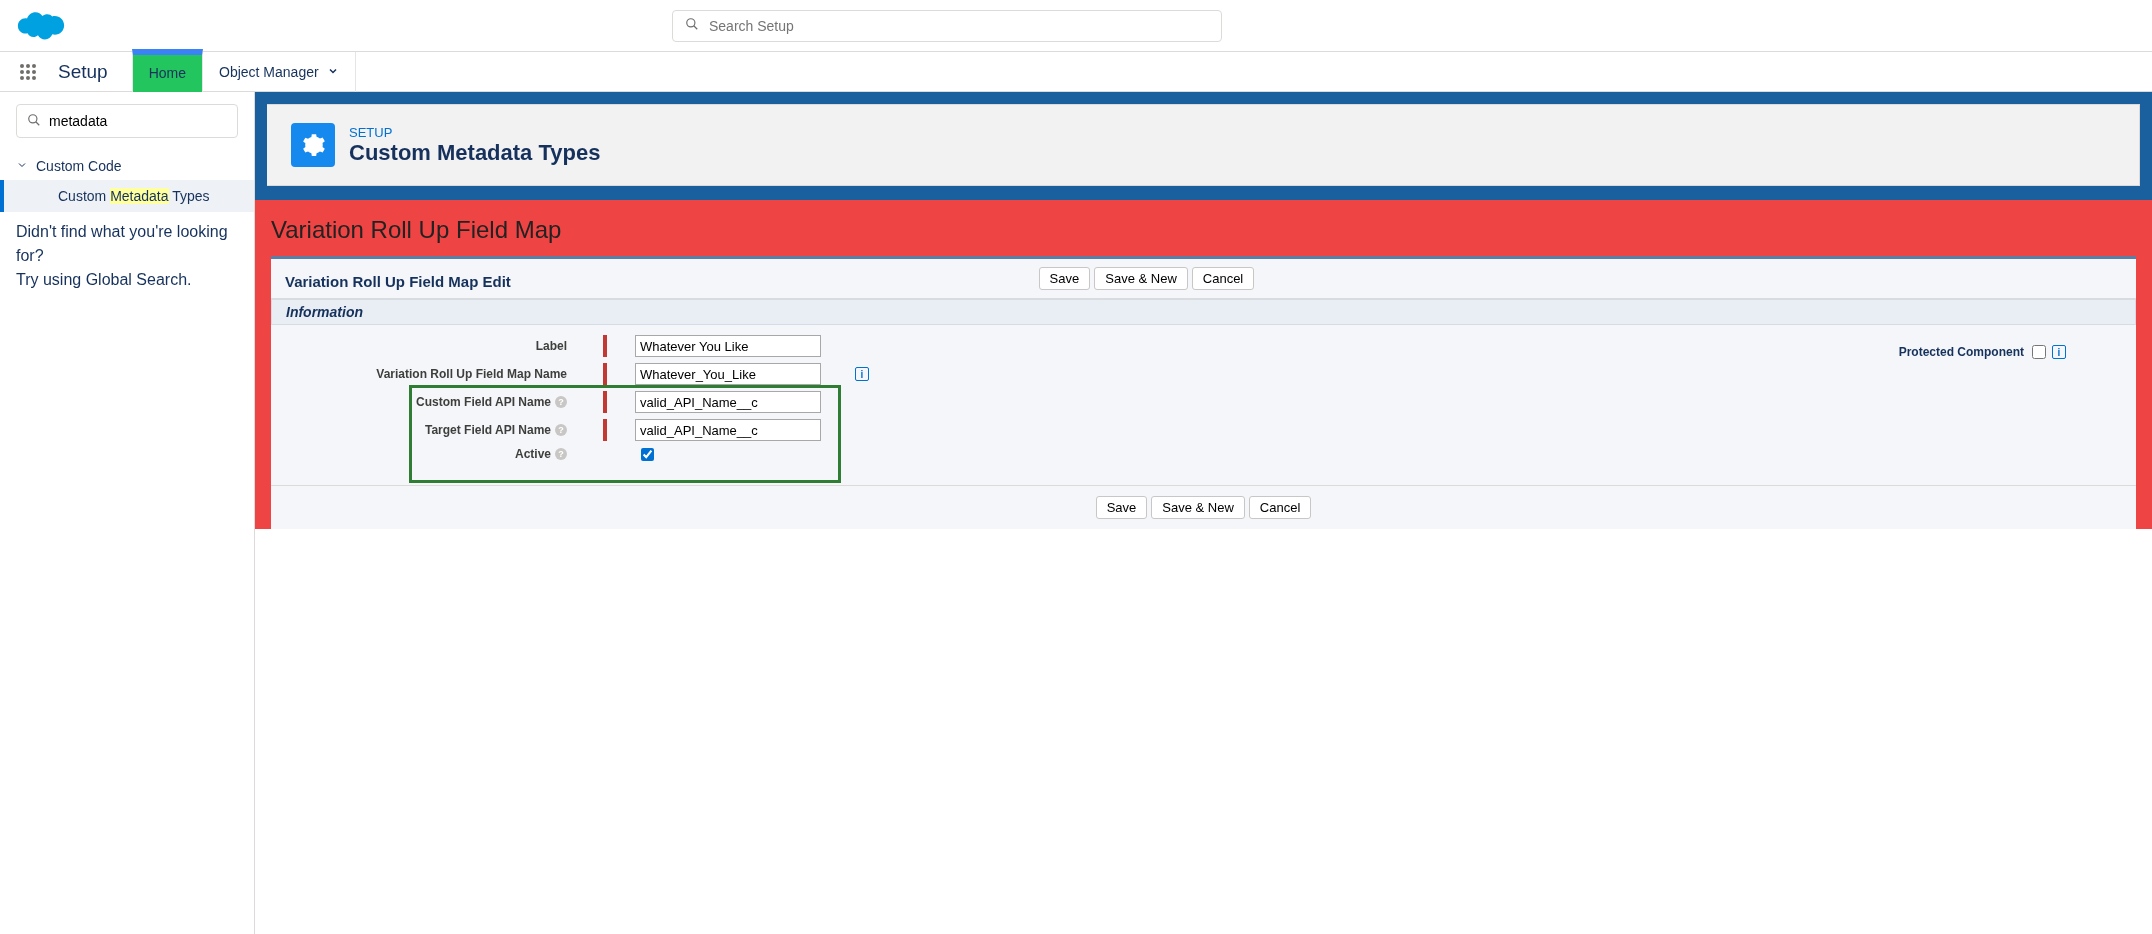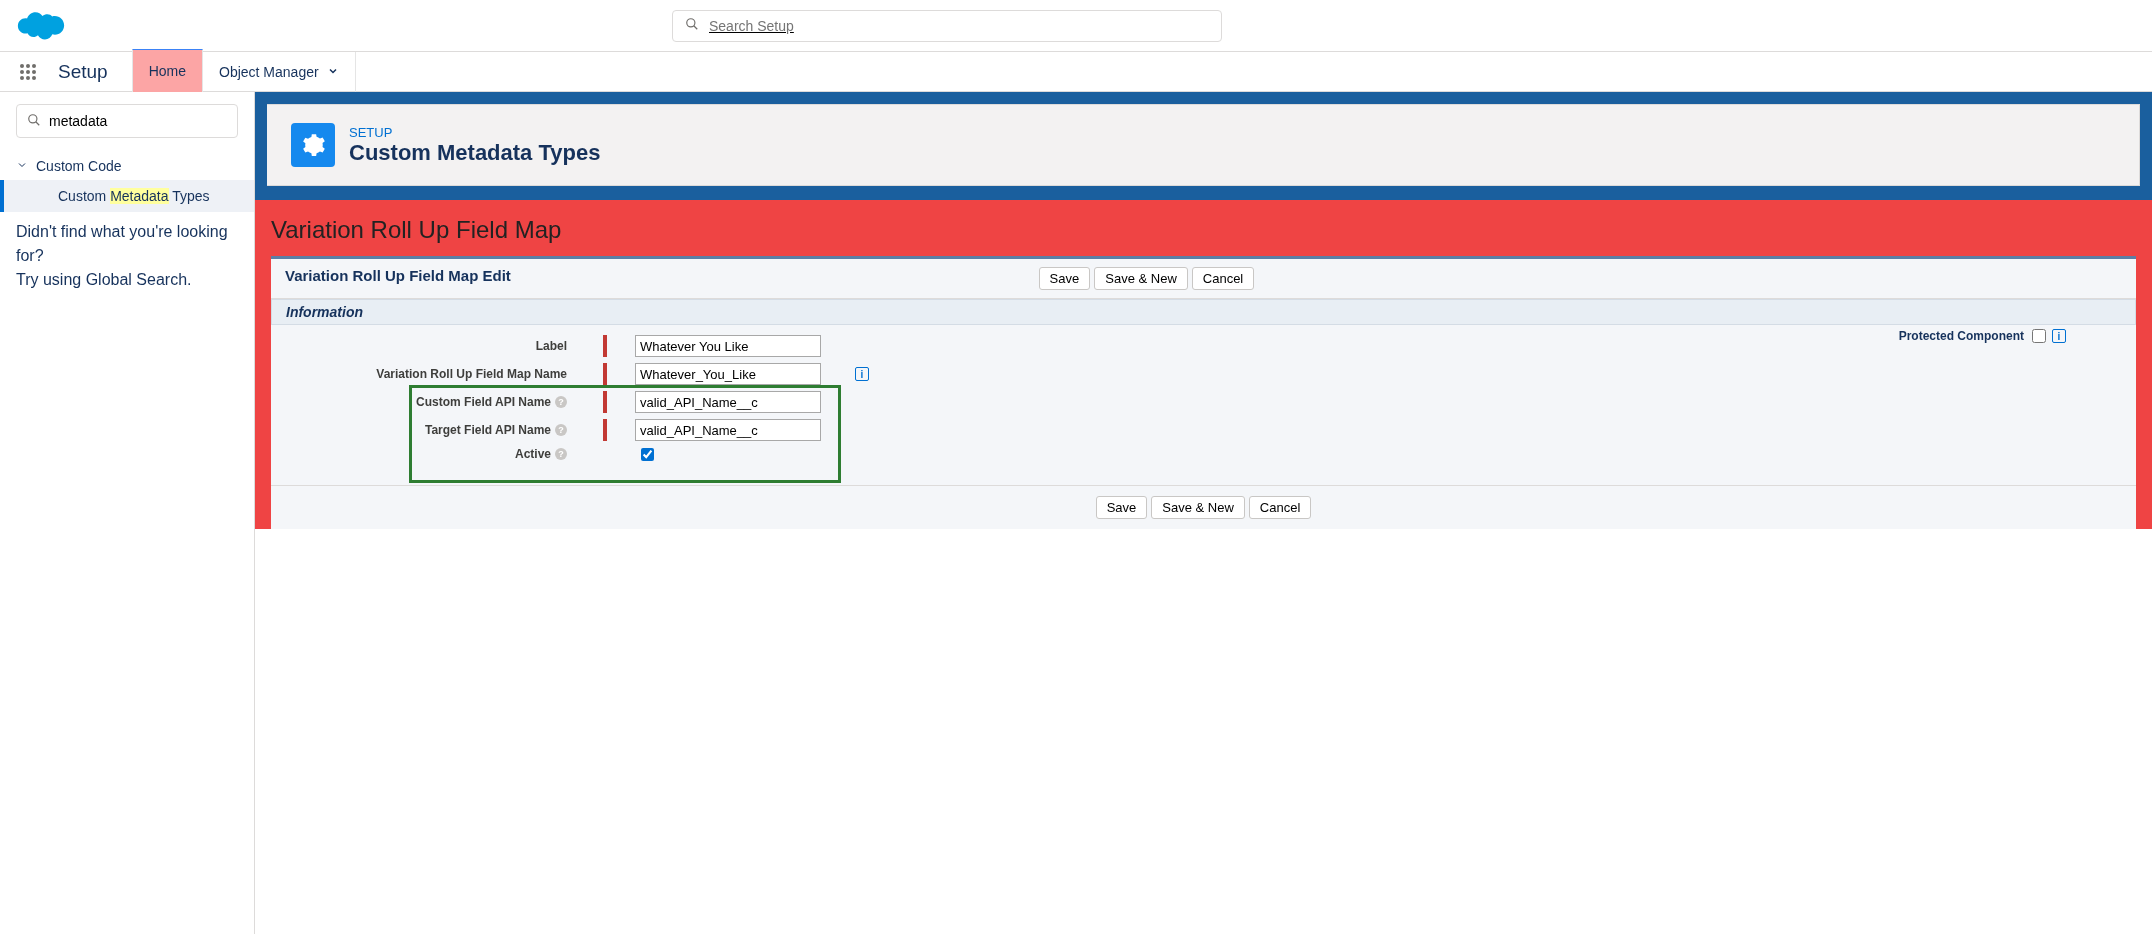--- a/index.html
+++ b/index.html
@@ -3,28 +3,28 @@
 <meta charset="utf-8">
 <style>
 * { box-sizing: border-box; margin: 0; padding: 0; }
 body { font-family: -apple-system, BlinkMacSystemFont, "Segoe UI", Arial, sans-serif; font-size: 13px; color: #16325c; background: #fff; width: 2152px; }
 
 .top-header { display: flex; align-items: center; height: 52px; border-bottom: 1px solid #dddbda; padding: 0 12px; }
 .logo { width: 60px; height: 40px; display: flex; align-items: center; justify-content: center; margin-right: 20px; }
 .logo svg { width: 54px; height: 38px; }
 .search-container { margin-left: 580px; width: 550px; height: 32px; border: 1px solid #dddbda; border-radius: 4px; display: flex; align-items: center; padding: 0 12px; }
 .search-container .si { color: #706e6b; margin-right: 10px; }
-.search-container input { border: none; outline: none; font-size: 14px; flex: 1; background: transparent; text-decoration: underline; }
+.search-container input { border: none; outline: none; font-size: 14px; flex: 1; background: transparent; }
 
 .nav-bar { display: flex; align-items: center; height: 40px; border-bottom: 1px solid #dddbda; padding: 0 12px; }
 .app-launcher { width: 32px; height: 32px; display: flex; align-items: center; justify-content: center; margin-right: 14px; }
 .app-launcher svg { width: 18px; height: 18px; }
 .setup-label { font-size: 19px; font-weight: 400; margin-right: 24px; }
 .tab { height: 40px; padding: 0 16px; display: flex; align-items: center; font-size: 14px; border-left: 1px solid #e5e5e5; border-right: 1px solid #e5e5e5; cursor: pointer; }
-.tab.active { background: #fca5a5; border-top: 1px solid #3b82f6; padding-top: 0; margin-top: -3px; height: 43px; }
+.tab.active { background: #22c55e; border-top: 6px solid #3b82f6; padding-top: 0; margin-top: -3px; height: 43px; }
 .tab.om { border-left: none; }
 .tab .chev { margin-left: 8px; }
 
 .main-area { display: flex; }
 .sidebar { width: 255px; min-height: 882px; border-right: 1px solid #dddbda; padding: 12px 0; }
 .sidebar-search { margin: 0 16px 14px 16px; border: 1px solid #dddbda; border-radius: 4px; height: 34px; display: flex; align-items: center; padding: 0 10px; }
 .sidebar-search .si { color: #706e6b; margin-right: 8px; }
 .sidebar-search input { border: none; outline: none; font-size: 14px; flex: 1; }
 .tree-node { padding: 6px 0 6px 16px; display: flex; align-items: flex-start; font-size: 14px; }
 .tree-node .chev { margin-right: 8px; transform: rotate(0deg); }
@@ -37,36 +37,36 @@
 .page-header-outer { padding: 12px 12px 0 12px; background: #1a5f9e; }
 .ph-icon { width: 44px; height: 44px; background: #1589ee; border-radius: 4px; display: flex; align-items: center; justify-content: center; margin-right: 14px; }
 .ph-icon svg { width: 26px; height: 26px; fill: #fff; }
 .ph-text .bc { color: #0070d2; font-size: 13px; }
 .ph-text .title { font-size: 22px; font-weight: 700; color: #16325c; }
 .blue-band2 { height: 14px; background: #1a5f9e; }
 
 .detail-wrap { background: #ef4444; padding: 16px 16px 0 16px; }
 .detail-title { font-size: 24px; font-weight: 400; color: #222; margin-bottom: 12px; }
 .detail-card { border-top: 3px solid #5c7ea4; }
-.edit-bar { background: #f4f6f9; border-bottom: 1px solid #dddbda; padding: 8px 14px; display: flex; align-items: flex-start; }
+.edit-bar { background: #f4f6f9; border-bottom: 1px solid #dddbda; padding: 8px 14px; display: flex; align-items: flex-end; }
 .edit-bar-title { font-size: 15px; font-weight: 700; flex: 0 0 auto; }
 .btn-row { margin-left: auto; margin-right: auto; position: relative; left: -170px; display: flex; gap: 4px; }
 .btn { background: #fff; border: 1px solid #c9c7c5; border-radius: 3px; padding: 3px 10px; font-size: 13px; cursor: pointer; font-family: inherit; }
 
 .info-header { background: #e8eef4; border: 1px solid #d4dce5; padding: 4px 14px; font-weight: 700; font-size: 14px; font-style: italic; }
 .form-body { background: #f4f6f9; padding: 10px 14px 18px 14px; position: relative; }
 .form-row { display: flex; align-items: center; margin-bottom: 6px; gap: 28px; }
 .form-label { width: 290px; text-align: right; padding-right: 8px; font-size: 12px; color: #3e3e3c; font-weight: 700; display: flex; justify-content: flex-end; align-items: center; }
 .help-ic { width: 12px; height: 12px; background: #c9c7c5; border-radius: 50%; display: inline-block; margin-left: 4px; font-size: 9px; color: #fff; text-align: center; line-height: 12px; }
 .req-bar { width: 4px; height: 22px; background: #c23934; margin-right: 0; }
 .form-input { width: 186px; height: 22px; border: 1px solid #a8a8a8; padding: 0 4px; font-size: 13px; font-family: inherit; }
 .info-ic { width: 14px; height: 14px; border: 1px solid #0070d2; border-radius: 2px; display: inline-flex; align-items: center; justify-content: center; margin-left: 6px; color: #0070d2; font-size: 10px; font-weight: bold; cursor: pointer; }
 .green-box { position: absolute; border: 3px solid #2e7d32; left: 138px; top: 60px; width: 432px; height: 98px; pointer-events: none; }
 
-.right-col { position: absolute; right: 70px; top: 4px; display: flex; align-items: flex-start; }
+.right-col { position: absolute; right: 70px; top: 20px; display: flex; align-items: flex-start; }
 .right-col .lbl { font-size: 12px; font-weight: 700; margin-right: 8px; }
 .right-col input[type=checkbox] { width: 14px; height: 14px; }
 
 .bottom-bar { background: #f4f6f9; border-top: 1px solid #dddbda; padding: 10px; display: flex; justify-content: center; gap: 4px; }
 
 </style>
 </head>
 <body>
 
 <div class="top-header">

